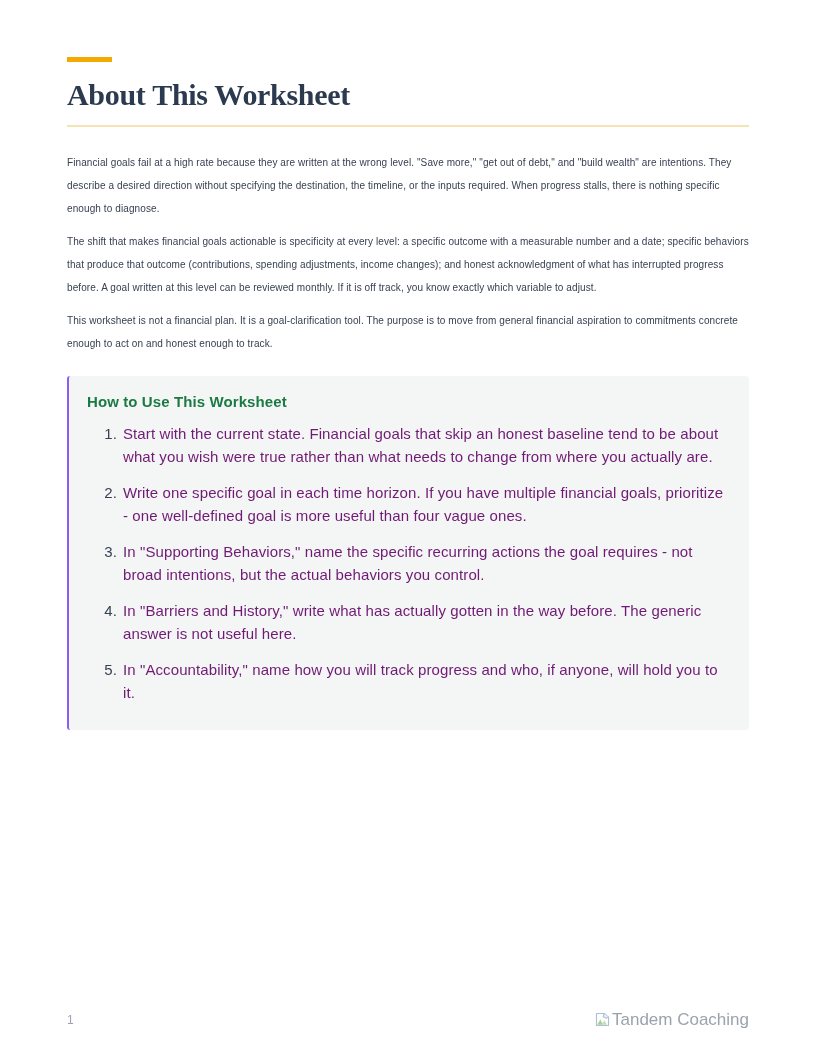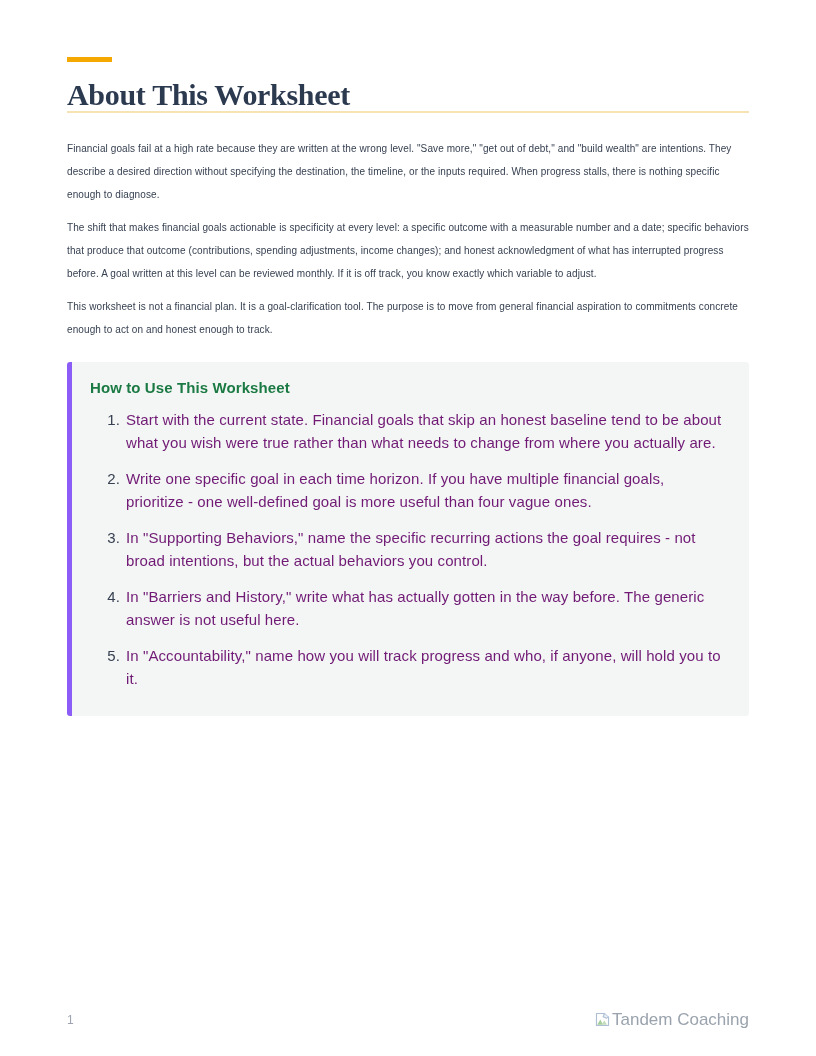--- a/index.html
+++ b/index.html
@@ -27,35 +27,36 @@
     background: #F5A800;
     margin-bottom: 16px;
   }
   h1.page-title {
     font-family: "Liberation Serif", "DejaVu Serif", serif;
     font-weight: 700;
     font-size: 30px;
     letter-spacing: -0.3px;
     color: #2C3A50;
     line-height: 1.1;
+    padding-bottom: 14px;
     border-bottom: 2px solid #F6E3B4;
     margin-bottom: 24px;
   }
   p.body-para {
     font-size: 10px;
     line-height: 23px;
     color: #374151;
     margin-bottom: 10px;
     letter-spacing: 0.1px;
   }
   p.body-para:last-of-type { margin-bottom: 0; }
   .callout {
     margin-top: 21px;
     background: #F4F6F5;
-    border-left: 5px solid #8b5cf6;
+    border-left: 2px solid #8b5cf6;
     border-radius: 3px;
     padding: 17px 24px 24px 18px;
   }
   .callout-heading {
     font-size: 15px;
     font-weight: 700;
     color: #1B7A44;
     margin-bottom: 12px;
     letter-spacing: 0.1px;
   }

